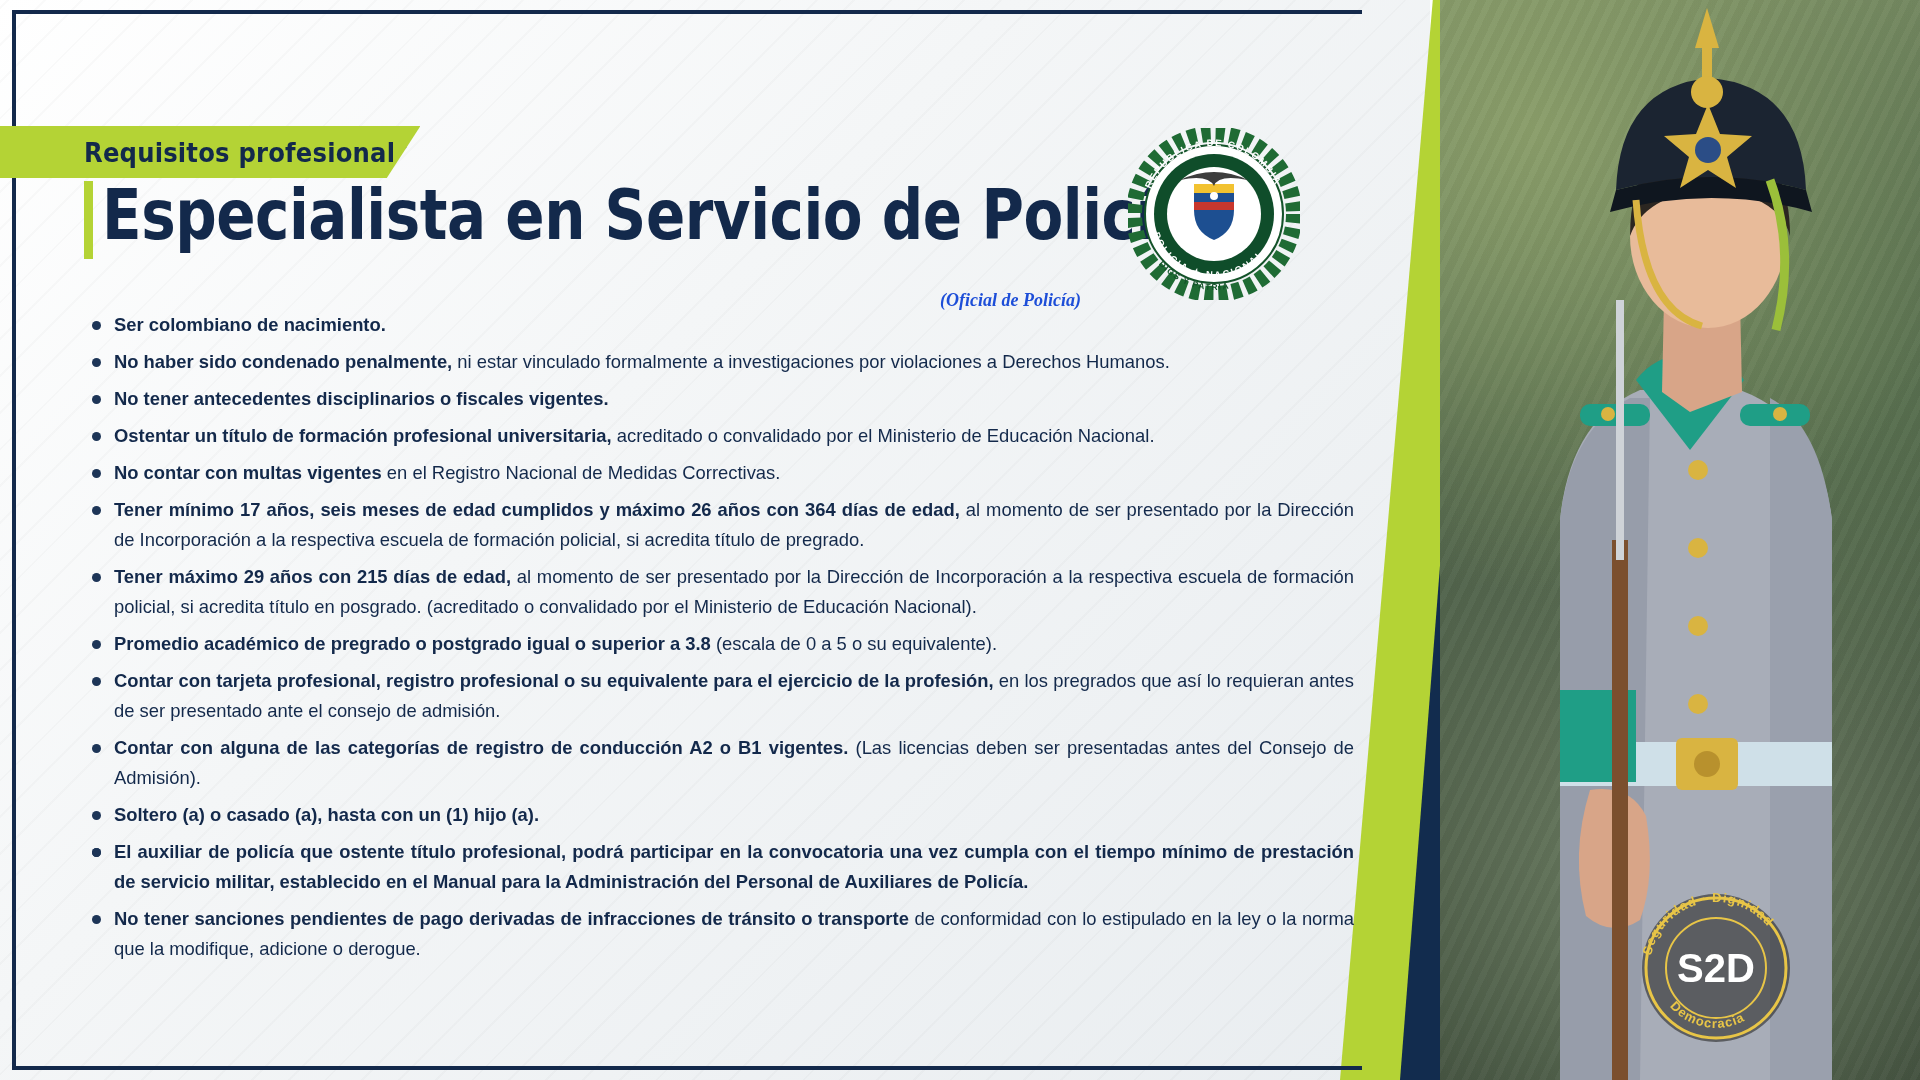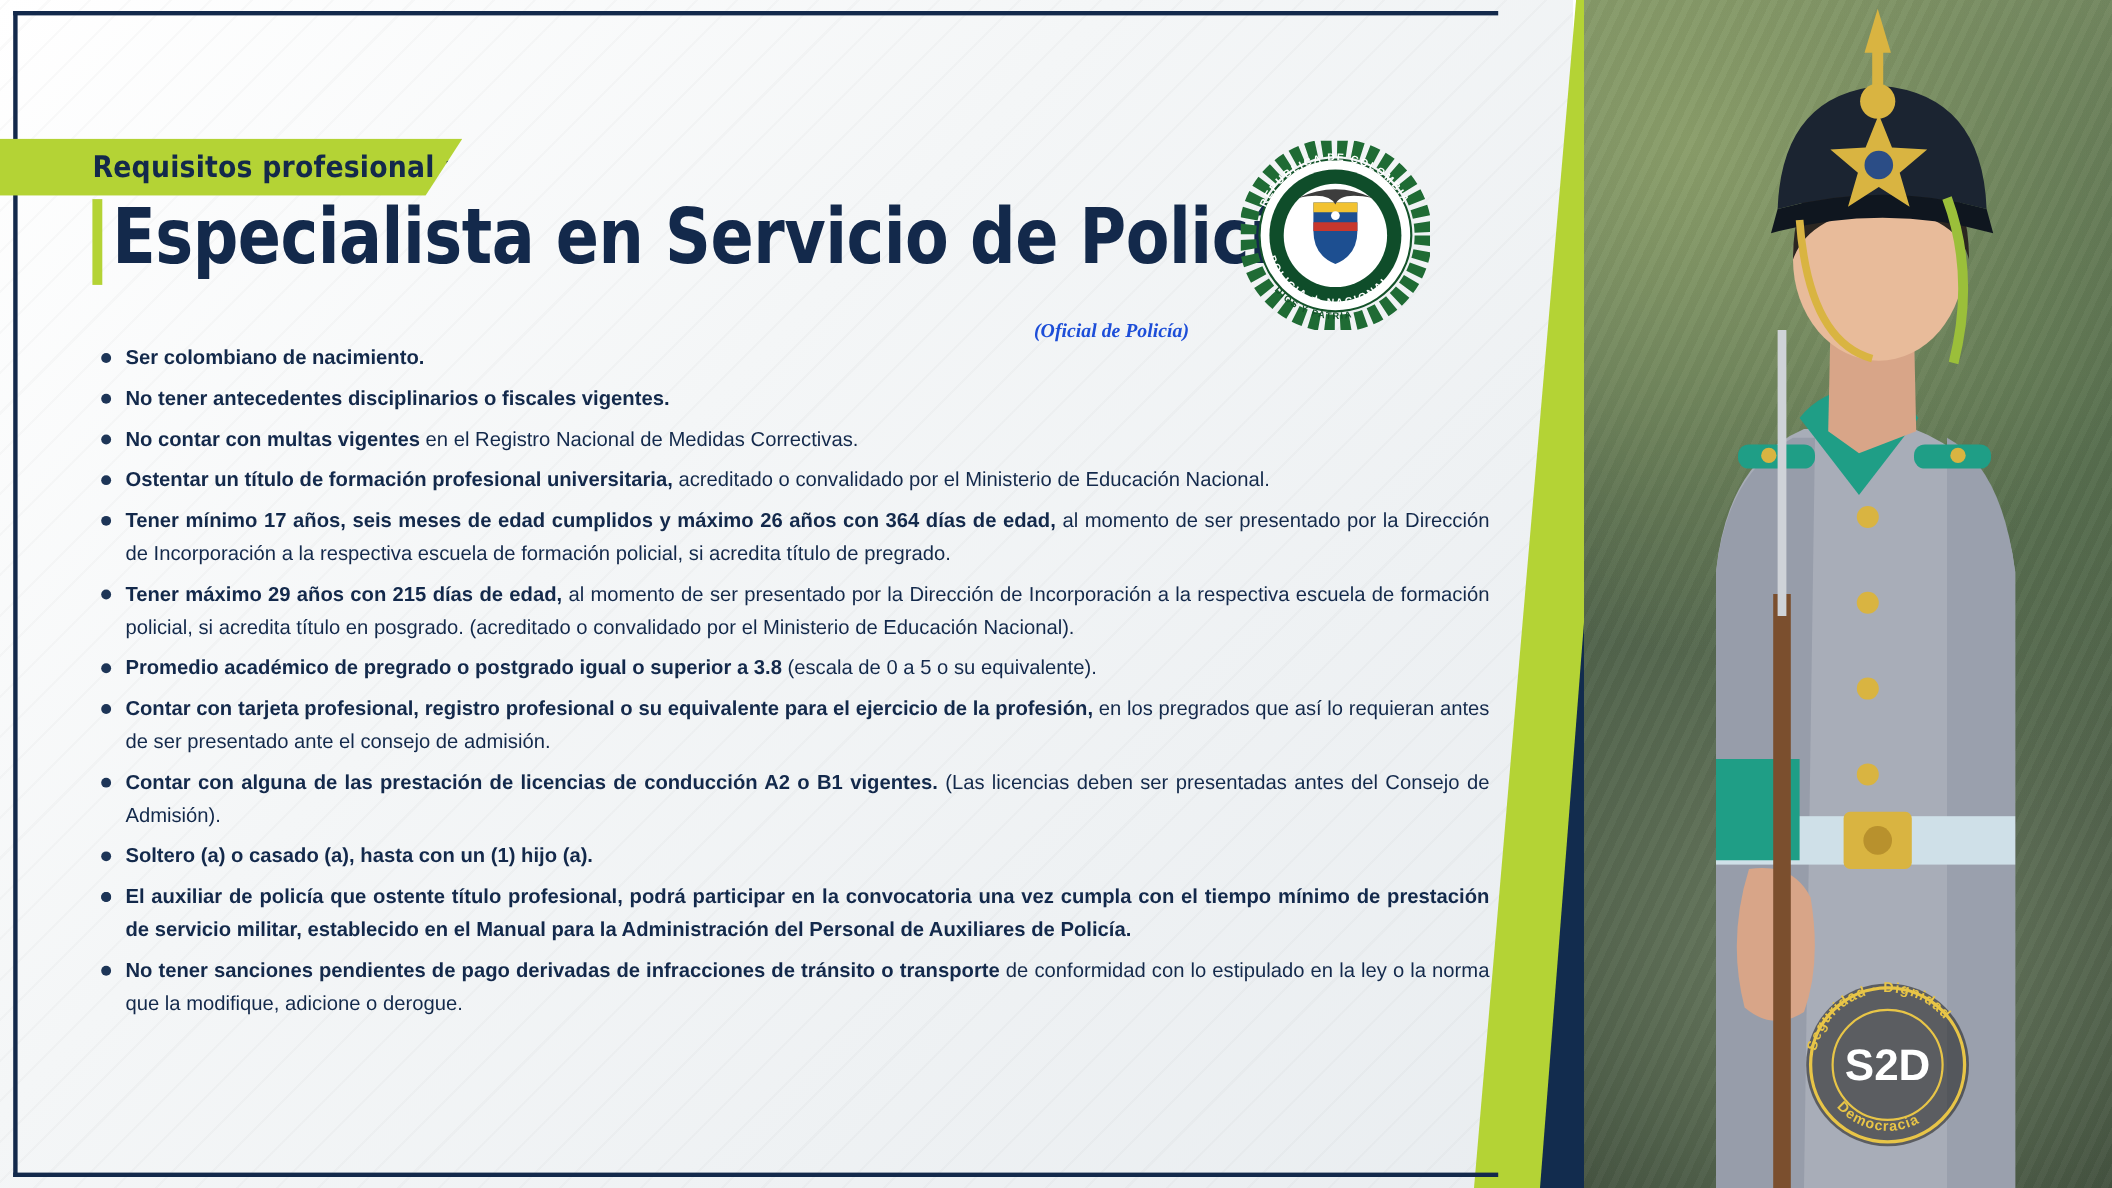--- a/index.html
+++ b/index.html
@@ -294,28 +294,29 @@
     <text font-size="9.5" font-family="Liberation Sans, sans-serif" font-weight="bold" fill="#ffffff" letter-spacing="2">
       <textPath href="#arcBot" startOffset="10%">POLICIA ★ NACIONAL</textPath>
     </text>
     <text font-size="8.5" font-family="Liberation Sans, sans-serif" font-weight="bold" fill="#14532a" letter-spacing="1.4">
       <textPath href="#arcMid" startOffset="22%">DIOS Y PATRIA</textPath>
     </text>
   </svg>
 
   <div class="req-list">
       <div class="req-item"><span class="bullet"></span><b>Ser colombiano de nacimiento.</b></div>
+      <div class="req-item"><span class="bullet"></span><b>No haber sido condenado penalmente,</b><span class="reg"> ni estar vinculado formalmente a investigaciones por violaciones a Derechos Humanos.</span></div>
       <div class="req-item"><span class="bullet"></span><b>No tener antecedentes disciplinarios o fiscales vigentes.</b></div>
+      <div class="req-item"><span class="bullet"></span><b>Ostentar un título de formación profesional universitaria,</b><span class="reg"> acreditado o convalidado por el Ministerio de Educación Nacional.</span></div>
       <div class="req-item"><span class="bullet"></span><b>No contar con multas vigentes</b><span class="reg"> en el Registro Nacional de Medidas Correctivas.</span></div>
-      <div class="req-item"><span class="bullet"></span><b>Ostentar un título de formación profesional universitaria,</b><span class="reg"> acreditado o convalidado por el Ministerio de Educación Nacional.</span></div>
       <div class="req-item"><span class="bullet"></span><b>Tener mínimo 17 años, seis meses de edad cumplidos y máximo 26 años con 364 días de edad,</b><span class="reg"> al momento de ser presentado por la Dirección de Incorporación a la respectiva escuela de formación policial, si acredita título de pregrado.</span></div>
       <div class="req-item"><span class="bullet"></span><b>Tener máximo 29 años con 215 días de edad,</b><span class="reg"> al momento de ser presentado por la Dirección de Incorporación a la respectiva escuela de formación policial, si acredita título en posgrado. (acreditado o convalidado por el Ministerio de Educación Nacional).</span></div>
       <div class="req-item"><span class="bullet"></span><b>Promedio académico de pregrado o postgrado igual o superior a 3.8</b><span class="reg"> (escala de 0 a 5 o su equivalente).</span></div>
       <div class="req-item"><span class="bullet"></span><b>Contar con tarjeta profesional, registro profesional o su equivalente para el ejercicio de la profesión,</b><span class="reg"> en los pregrados que así lo requieran antes de ser presentado ante el consejo de admisión.</span></div>
-      <div class="req-item"><span class="bullet"></span><b>Contar con alguna de las prestación de licencias de conducción A2 o B1 vigentes.</b><span class="reg"> (Las licencias deben ser presentadas antes del Consejo de Admisión).</span></div>
+      <div class="req-item"><span class="bullet"></span><b>Contar con alguna de las categorías de registro de conducción A2 o B1 vigentes.</b><span class="reg"> (Las licencias deben ser presentadas antes del Consejo de Admisión).</span></div>
       <div class="req-item"><span class="bullet"></span><b>Soltero (a) o casado (a), hasta con un (1) hijo (a).</b></div>
       <div class="req-item"><span class="bullet"></span></div>
       <div class="req-item"><span class="bullet"></span><b>El auxiliar de policía que ostente título profesional, podrá participar en la convocatoria una vez cumpla con el tiempo mínimo de prestación de servicio militar, establecido en el Manual para la Administración del Personal de Auxiliares de Policía.</b></div>
       <div class="req-item"><span class="bullet"></span><b>No tener sanciones pendientes de pago derivadas de infracciones de tránsito o transporte</b><span class="reg"> de conformidad con lo estipulado en la ley o la norma que la modifique, adicione o derogue.</span></div>
     </div>
 
   <svg class="seal" viewBox="0 0 160 160">
     <defs>
       <path id="sArcTopL" d="M14,80 A66,66 0 0 1 146,80"></path>
       <path id="sArcBot" d="M20,80 A60,60 0 0 0 140,80"></path>

